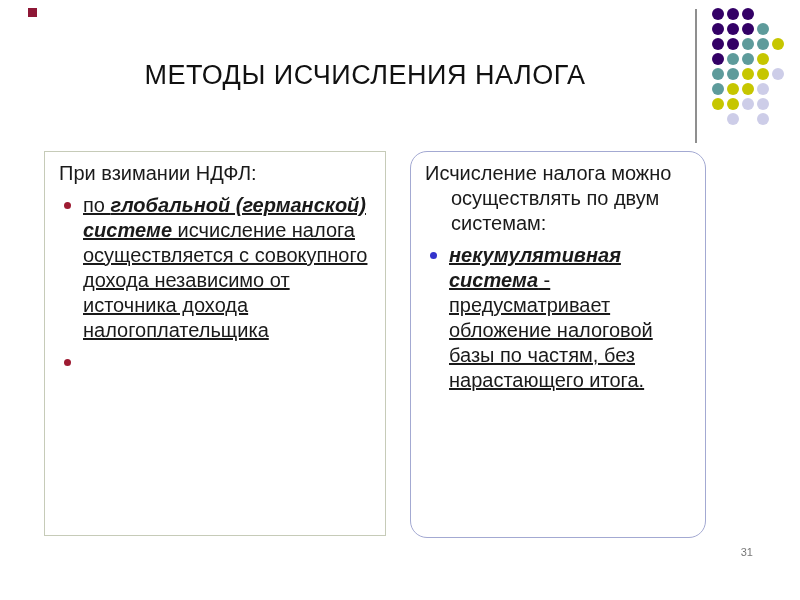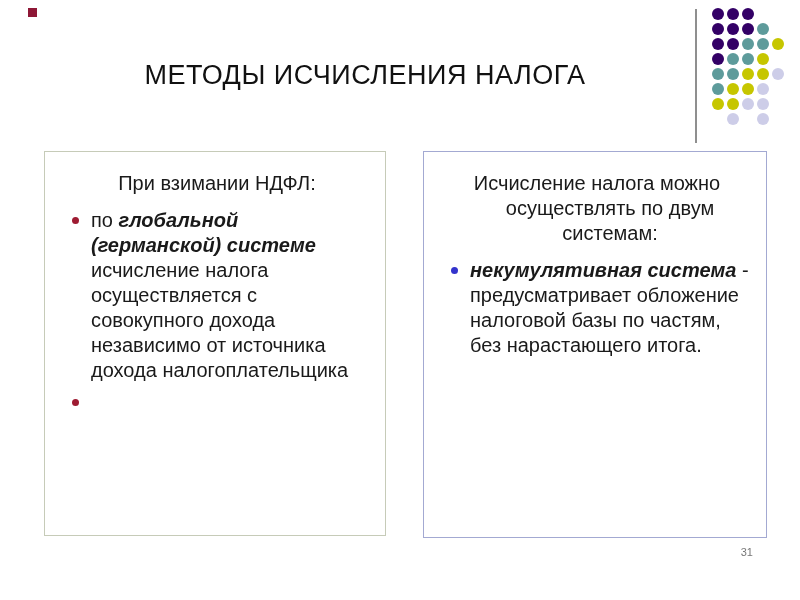--- a/index.html
+++ b/index.html
@@ -45,24 +45,24 @@
     position: absolute;
     top: 151px;
     box-sizing: border-box;
     border: 1px solid #c0c0c0;
     background: #ffffff;
     padding: 7px 8px 6px 12px;
     font-size: 20px;
     line-height: 25px;
   }
   .textbox.left  { left: 44px;  width: 342px; height: 385px; }
-  .textbox.right { left: 423px; width: 344px; height: 387px; }
-  .intro { margin: 12px; text-align: center; }
+  .textbox.right { left: 410px; width: 296px; height: 387px; border-radius: 17px; }
+  .intro { margin: 2px; }
   .intro.hanging { padding-left: 26px; text-indent: -26px; }
-  ul.bullet-list { list-style: none; margin: 8px; padding: 0; }
+  ul.bullet-list { list-style: none; margin: 0; padding: 0; text-decoration: underline; }
   ul.bullet-list li {
     position: relative;
     padding-left: 26px;
     margin-top: 7px;
   }
   ul.bullet-list li .marker {
     position: absolute;
     left: 7px; top: 9px;
     width: 7px; height: 7px;
     border-radius: 50%;

